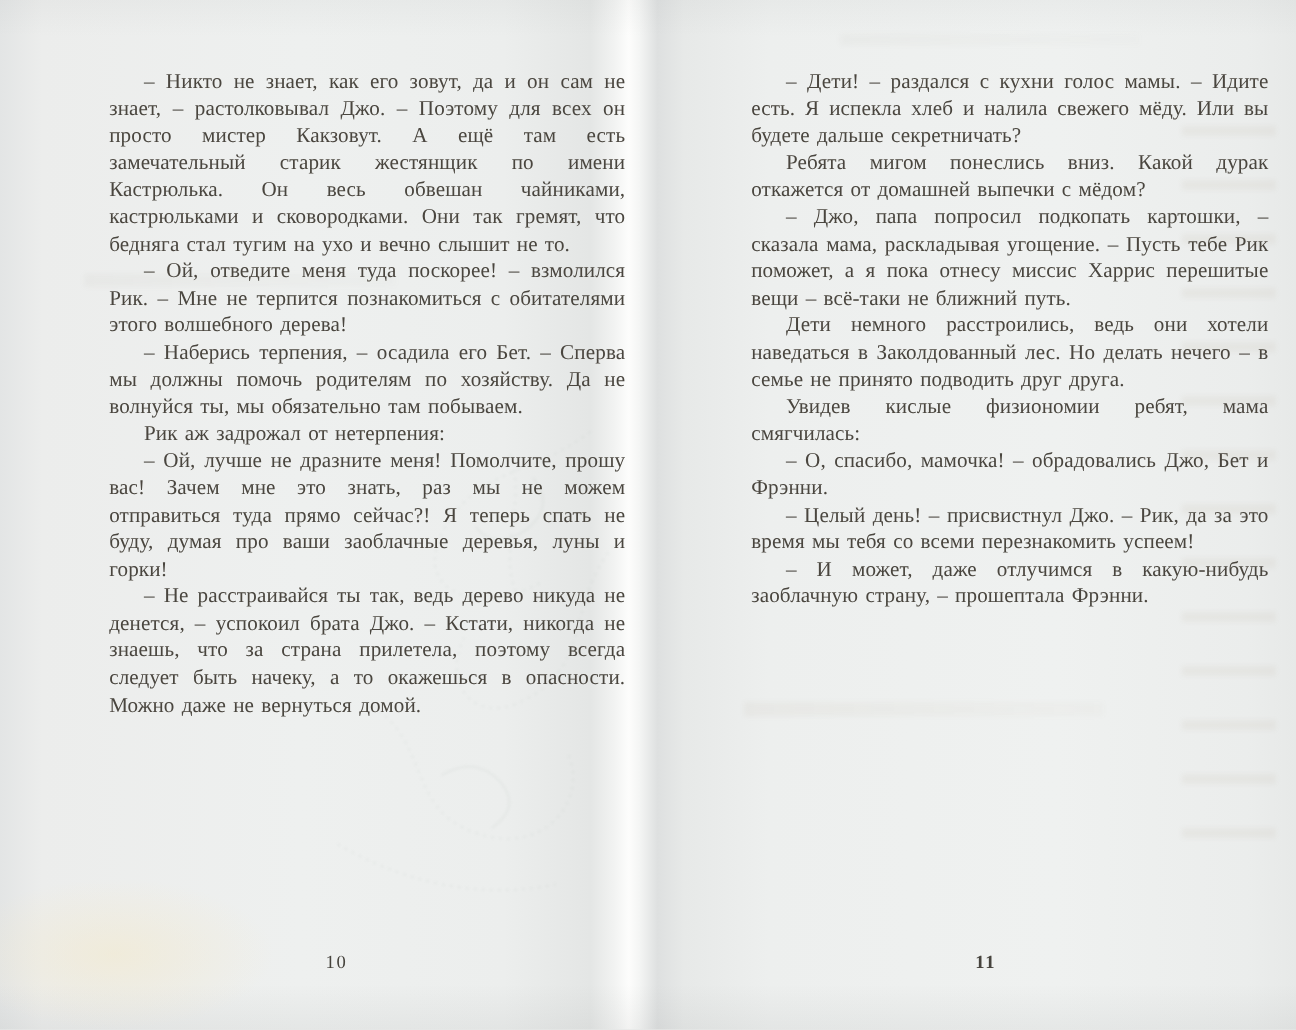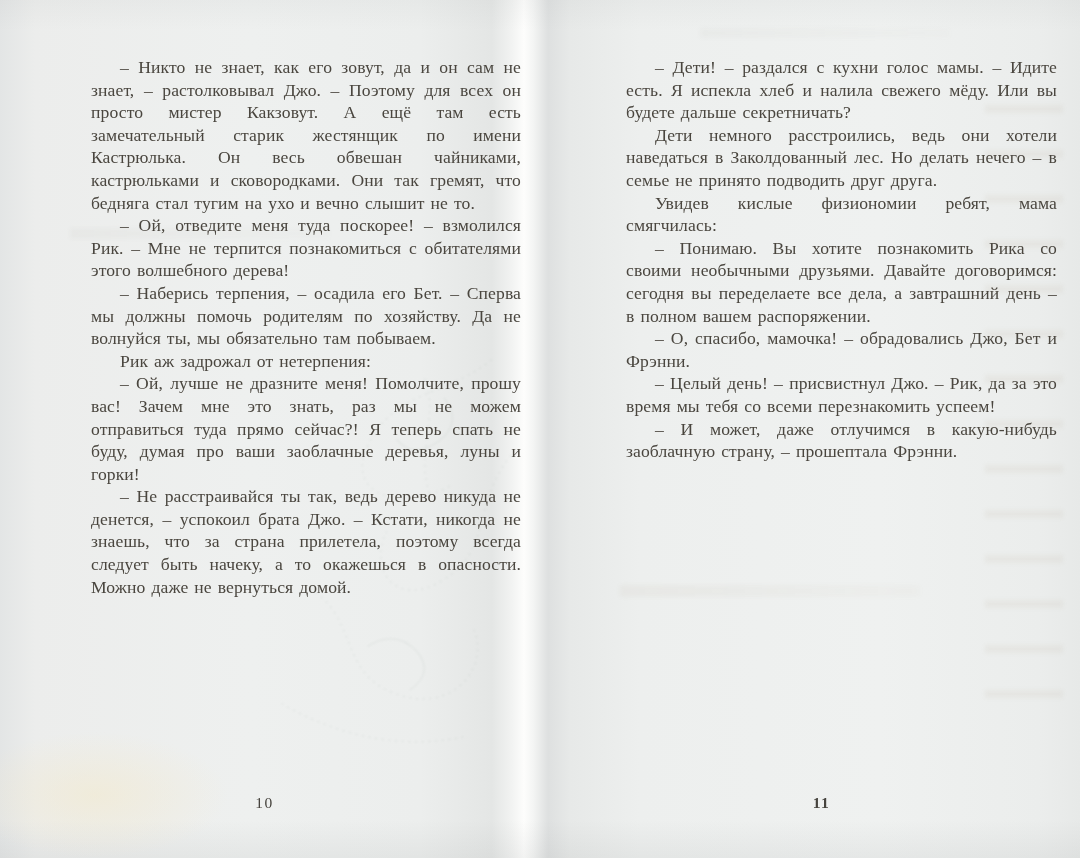--- a/index.html
+++ b/index.html
@@ -44,21 +44,21 @@
 
   .page-number {
     position: absolute;
     top: 794px;
     width: 44px;
     text-align: center;
     font-size: 15.5px;
     letter-spacing: 1.5px;
     color: #46433d;
   }
-  .pn-left  { left: 236px; }
+  .pn-left  { left: 252px; }
   .pn-right { left: 793px; font-weight: bold; }
 
   
   .sketch-ghost {
     position: absolute;
     left: 240px; top: 330px;
     width: 290px; height: 470px;
     opacity: 0.16;
     filter: blur(1.2px);
     pointer-events: none;
@@ -111,23 +111,24 @@
     <p>– Никто не знает, как его зовут, да и он сам не знает, – растолковывал Джо. – Поэтому для всех он просто мистер Какзовут. А ещё там есть замечательный старик жестянщик по имени Кастрюлька. Он весь обвешан чайниками, кастрюльками и сковородками. Они так гремят, что бедняга стал тугим на ухо и вечно слышит не то.</p>
     <p>– Ой, отведите меня туда поскорее! – взмолился Рик. – Мне не терпится познакомиться с обитателями этого волшебного дерева!</p>
     <p>– Наберись терпения, – осадила его Бет. – Сперва мы должны помочь родителям по хозяйству. Да не волнуйся ты, мы обязательно там побываем.</p>
     <p>Рик аж задрожал от нетерпения:</p>
     <p>– Ой, лучше не дразните меня! Помолчите, прошу вас! Зачем мне это знать, раз мы не можем отправиться туда прямо сейчас?! Я теперь спать не буду, думая про ваши заоблачные деревья, луны и горки!</p>
     <p>– Не расстраивайся ты так, ведь дерево никуда не денется, – успокоил брата Джо. – Кстати, никогда не знаешь, что за страна прилетела, поэтому всегда следует быть начеку, а то окажешься в опасности. Можно даже не вернуться домой.</p>
   </div>
 
   <div class="text-col col-right">
     <p>– Дети! – раздался с кухни голос мамы. – Идите есть. Я испекла хлеб и налила свежего мёду. Или вы будете дальше секретничать?</p>
+    <p>Ребята мигом понеслись вниз. Какой дурак откажется от домашней выпечки с мёдом?</p>
+    <p>– Джо, папа попросил подкопать картошки, – сказала мама, раскладывая угощение. – Пусть тебе Рик поможет, а я пока отнесу миссис Харрис перешитые вещи – всё-таки не ближний путь.</p>
     <p>Дети немного расстроились, ведь они хотели наведаться в Заколдованный лес. Но делать нечего – в семье не принято подводить друг друга.</p>
     <p>Увидев кислые физиономии ребят, мама смягчилась:</p>
-    <p>– Понимаю. Вы хотите познакомить Рика со своими необычными друзьями. Давайте договоримся: сегодня вы переделаете все дела, а завтрашний день – в полном вашем распоряжении.</p>
     <p>– О, спасибо, мамочка! – обрадовались Джо, Бет и Фрэнни.</p>
     <p>– Целый день! – присвистнул Джо. – Рик, да за это время мы тебя со всеми перезнакомить успеем!</p>
     <p>– И может, даже отлучимся в какую-нибудь заоблачную страну, – прошептала Фрэнни.</p>
   </div>
 
   <div class="page-number pn-left">10</div>
   <div class="page-number pn-right">11</div>
 
   <div style="position:absolute; left:505px; top:0; width:60px; height:858px; pointer-events:none;"></div>
 </div>

